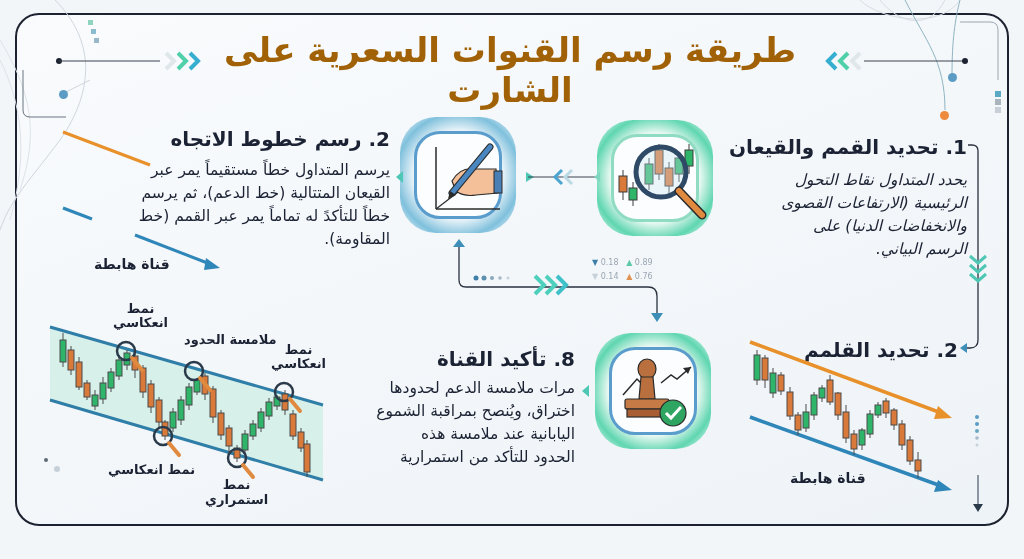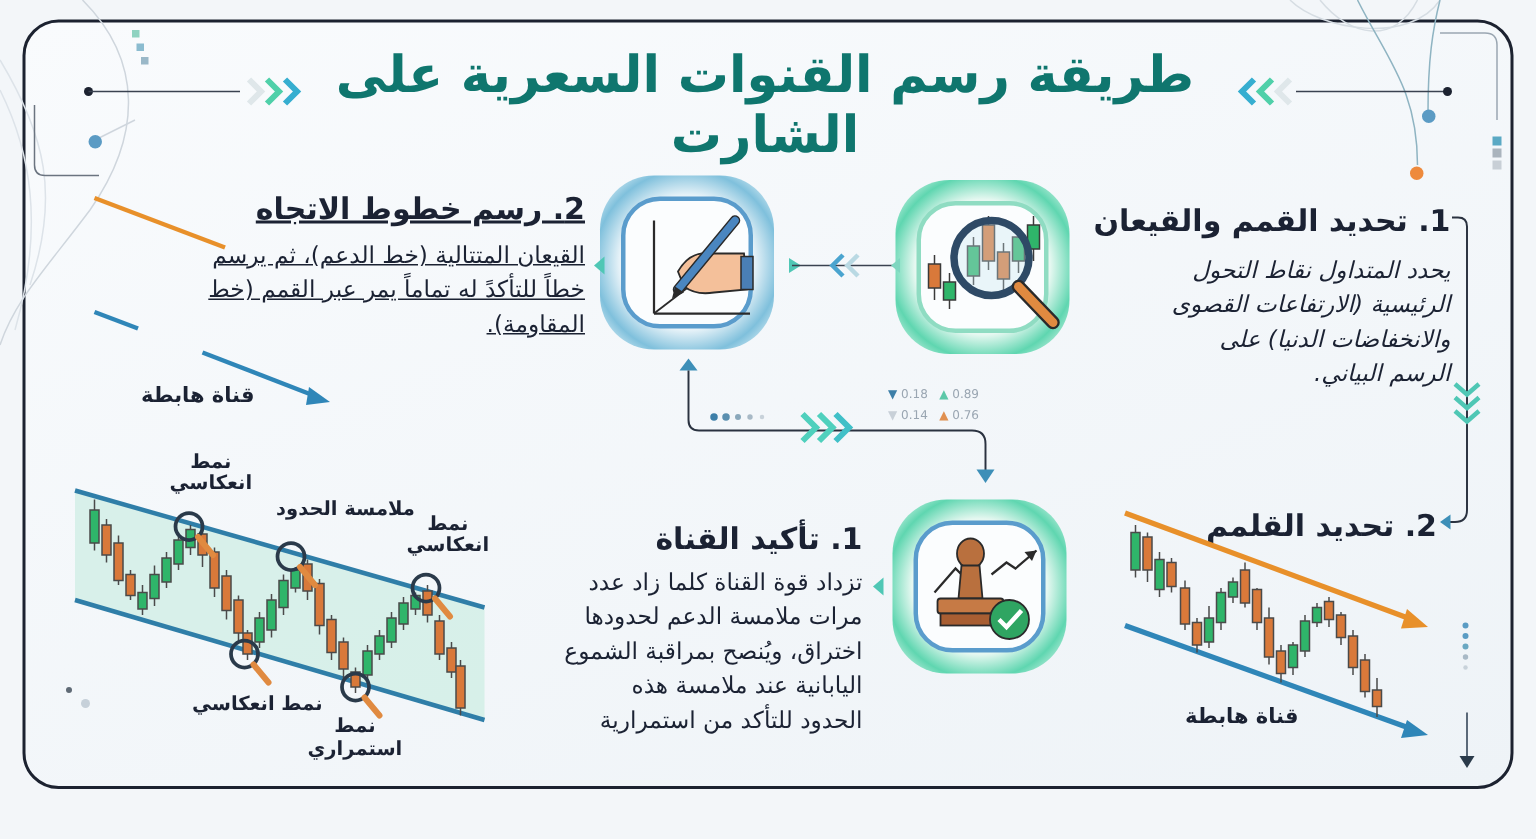--- a/index.html
+++ b/index.html
@@ -11,21 +11,21 @@
     position: relative;
   }
   .frame {
     position: absolute; left: 15px; top: 13px; width: 994px; height: 513px;
     border: 2px solid #1c2230; border-radius: 24px;
     background: linear-gradient(160deg, #f9fbfd 0%, #eef3f7 100%);
   }
   .abs { position: absolute; }
   .title {
     position: absolute; left: 210px; top: 30px; width: 600px; text-align: center;
-    font-size: 34px; font-weight: bold; color: #0f766e; direction: rtl; letter-spacing: 0.5px;
+    font-size: 34px; font-weight: bold; color: #a16207; direction: rtl; letter-spacing: 0.5px;
   }
   .h2 { font-size: 20px; font-weight: bold; direction: rtl; text-align: right; color: #1b2233; }
   .p  { font-size: 15.5px; line-height: 23px; direction: rtl; text-align: right; color: #1b2233; }
   .label { font-size: 13px; font-weight: bold; direction: rtl; color: #1b2233; position: absolute; white-space: nowrap; }
   .tile-wrap { position: absolute; width: 116px; height: 116px; border-radius: 36px; }
   .tile-inner { position: absolute; left: 14px; top: 14px; width: 88px; height: 88px; border-radius: 26px; background: #fbfdfe; }
   svg { position: absolute; overflow: visible; }
   .stat { font-size: 8px; color: #9aa6b2; position: absolute; white-space: nowrap; font-family: "DejaVu Sans", sans-serif; }
 </style>
 </head>
@@ -131,23 +131,24 @@
     <line x1="36" y1="92" x2="62" y2="72" stroke="#2a2a2a" stroke-width="1.2"></line>
     <path d="M52 64 Q 60 50 74 52 L 96 52 L 98 76 L 76 78 Q 64 80 56 74 Z" fill="#f4c09a" stroke="#2a2a2a" stroke-width="1.2"></path>
     <rect x="94" y="54" width="8" height="22" fill="#4a7fb5" stroke="#2a2a2a" stroke-width="1"></rect>
     <line x1="52" y1="76" x2="90" y2="30" stroke="#2a2a2a" stroke-width="7" stroke-linecap="round"></line>
     <line x1="52" y1="76" x2="90" y2="30" stroke="#4a86c0" stroke-width="5" stroke-linecap="round"></line>
     <polygon points="48,82 50,74 56,78" fill="#2a2a2a"></polygon>
   </svg>
 </div>
 <div class="abs" style="left:396px;top:171px;width:0;height:0;border-top:6px solid transparent;border-bottom:6px solid transparent;border-right:7px solid #4fc7b5;"></div>
 
-<div class="abs" style="left:64px;top:127px;width:326px;text-decoration:underline;">
+<div class="abs" style="left:64px;top:127px;width:326px;">
   <div class="h2">2. رسم خطوط الاتجاه</div>
   <div class="p" style="margin-top:8px;">
+    <div>يرسم المتداول خطاً مستقيماً يمر عبر</div>
     <div>القيعان المتتالية (خط الدعم)، ثم يرسم</div>
     <div>خطاً للتأكدً له تماماً يمر عبر القمم (خط</div>
     <div>المقاومة).</div>
   </div>
 </div>
 
 <svg width="1024" height="559" style="left:0;top:0;">
   <line x1="63" y1="132" x2="150" y2="165" stroke="#e8902a" stroke-width="3"></line>
   <line x1="63" y1="208" x2="92" y2="219" stroke="#2f86b8" stroke-width="3"></line>
   <line x1="135" y1="235" x2="210" y2="264" stroke="#2f86b8" stroke-width="3"></line>
@@ -193,23 +194,22 @@
     <path d="M46 44 L 58 44 L 60 66 L 44 66 Z" fill="#b9703e" stroke="#2a2a2a" stroke-width="1.2"></path>
     <rect x="30" y="66" width="44" height="10" rx="2" fill="#c67a45" stroke="#2a2a2a" stroke-width="1.2"></rect>
     <rect x="32" y="76" width="40" height="8" fill="#a85e32" stroke="#2a2a2a" stroke-width="1.2"></rect>
     <circle cx="78" cy="80" r="13" fill="#2fa562" stroke="#2a2a2a" stroke-width="1.2"></circle>
     <polyline points="71,80 76,85 86,74" fill="none" stroke="#ffffff" stroke-width="3"></polyline>
   </svg>
 </div>
 <div class="abs" style="left:582px;top:385px;width:0;height:0;border-top:6px solid transparent;border-bottom:6px solid transparent;border-right:7px solid #4fc7b5;"></div>
 
 <div class="abs" style="left:345px;top:347px;width:230px;">
-  <div class="h2">1. تأكيد القناة</div>
+  <div class="h2">8. تأكيد القناة</div>
   <div class="p" style="margin-top:6px;">
-    <div>تزداد قوة القناة كلما زاد عدد</div>
     <div>مرات ملامسة الدعم لحدودها</div>
     <div>اختراق، ويُنصح بمراقبة الشموع</div>
     <div>اليابانية عند  ملامسة هذه</div>
     <div>الحدود للتأكد من استمرارية</div>
   </div>
 </div>
 
 <div class="h2" style="position:absolute;left:780px;top:338px;width:178px;">2. تحديد القلمم</div>
 
 <svg width="1024" height="559" style="left:0;top:0;">
@@ -356,17 +356,17 @@
 </svg>
 <div class="label" style="left:113px;top:302px;text-align:center;line-height:14px;">
   <div>نمط</div>
   <div>انعكاسي</div>
 </div>
 <div class="label" style="left:184px;top:332px;">ملامسة الحدود</div>
 <div class="label" style="left:271px;top:343px;text-align:center;line-height:14px;">
   <div>نمط</div>
   <div>انعكاسي</div>
 </div>
-<div class="label" style="left:128px;top:462px;">نمط انعكاسي</div>
+<div class="label" style="left:108px;top:462px;">نمط انعكاسي</div>
 <div class="label" style="left:205px;top:477px;text-align:center;line-height:15px;">
   <div>نمط</div>
   <div>استمراري</div>
 </div>
 
 </body></html>

